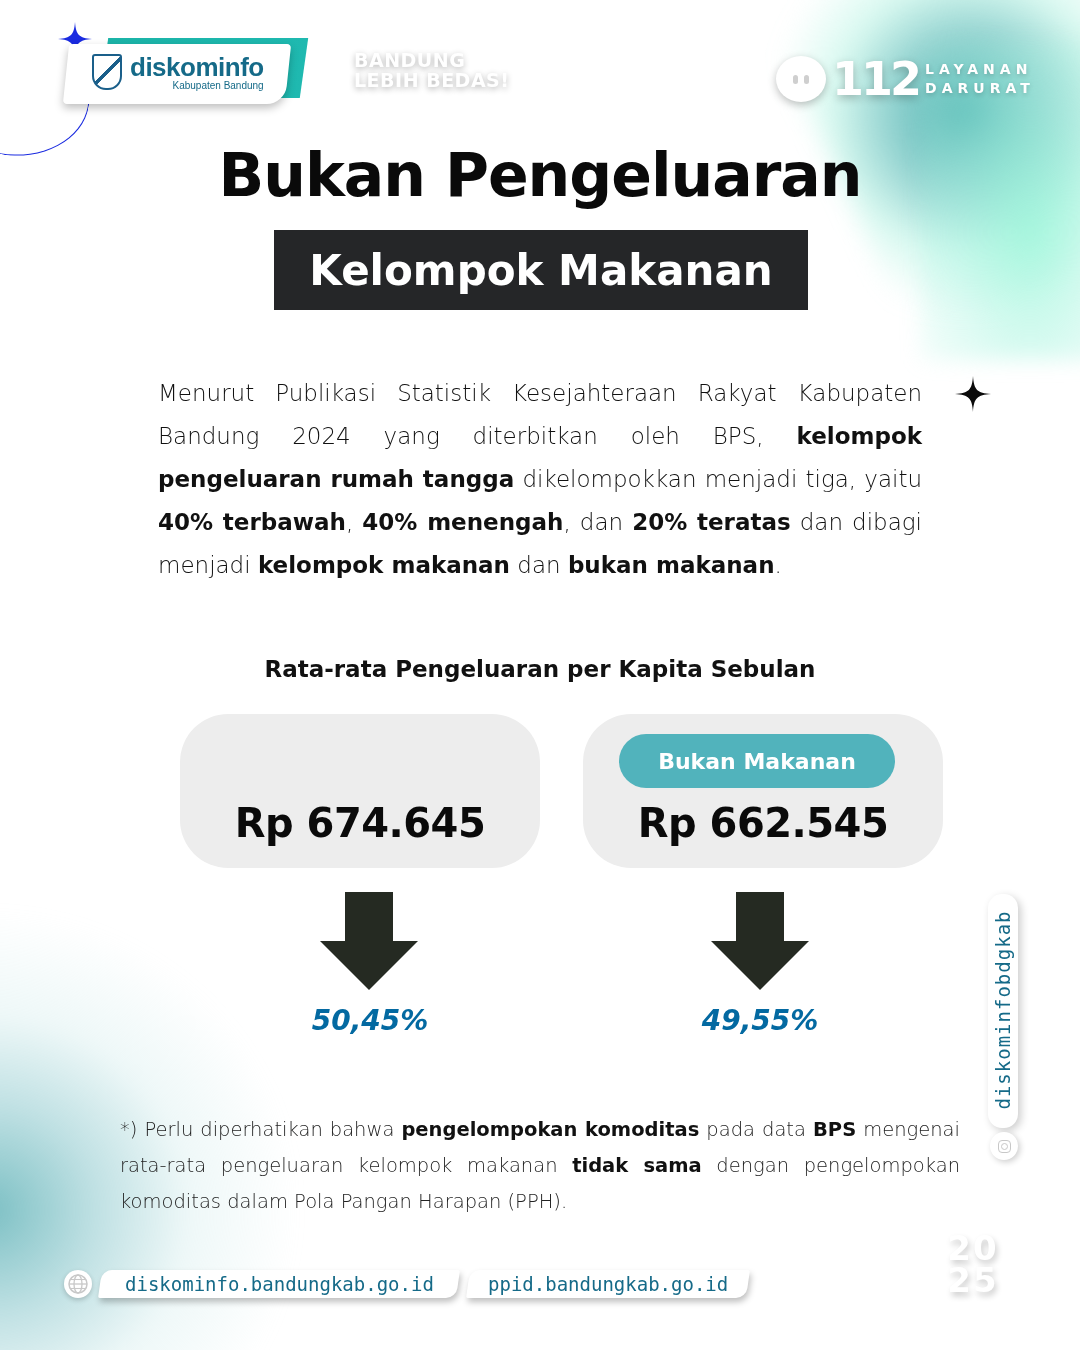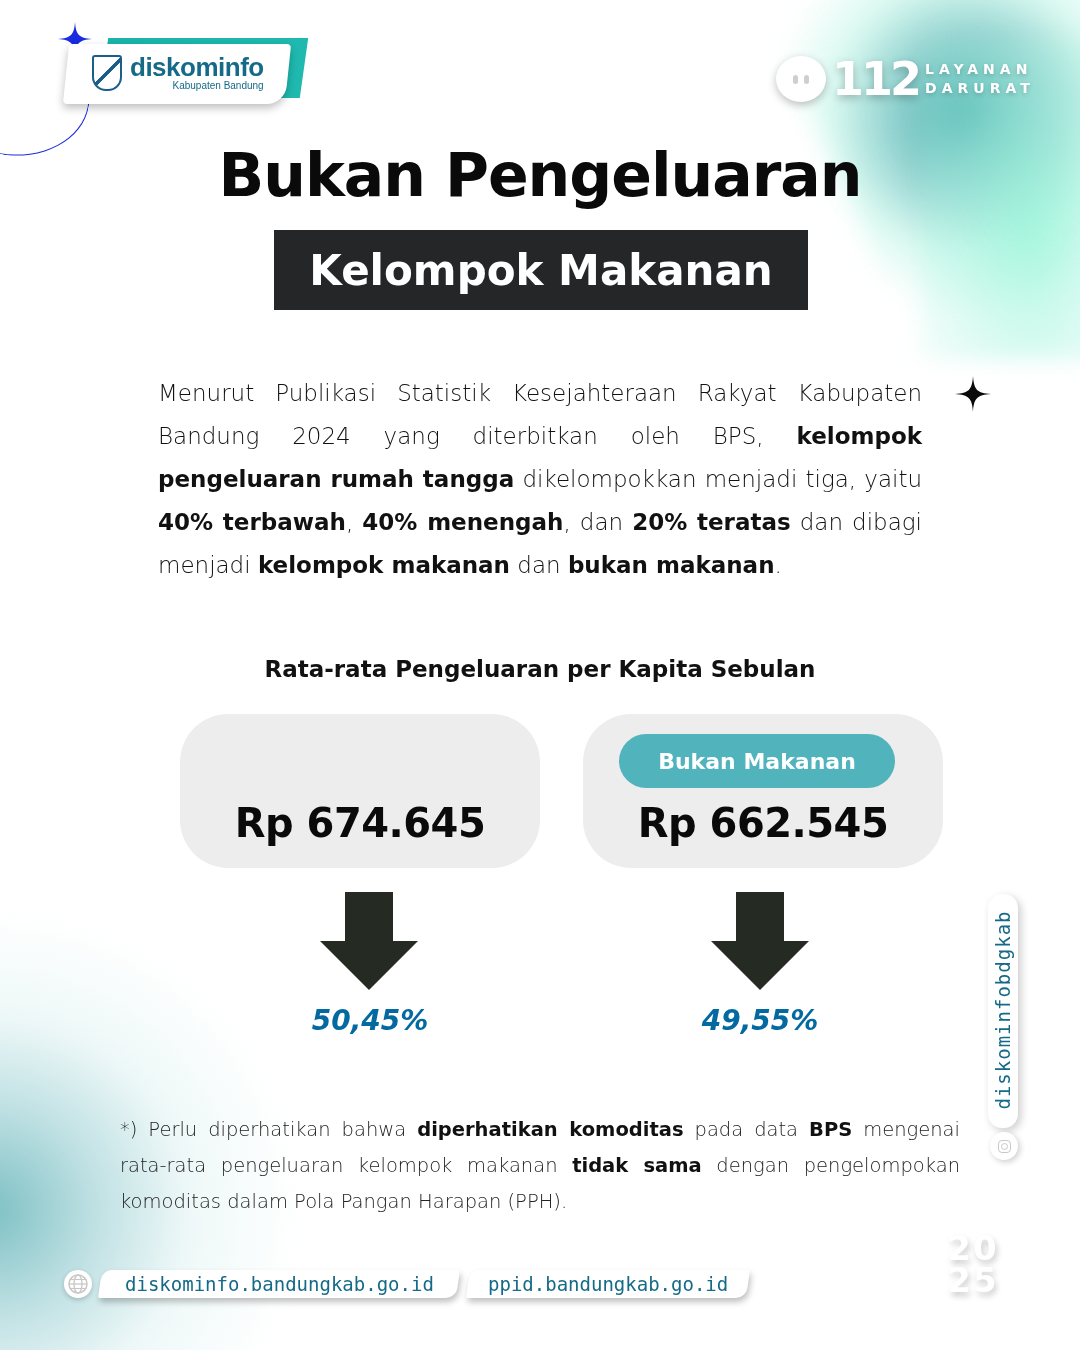--- a/index.html
+++ b/index.html
@@ -47,21 +47,21 @@
     background: linear-gradient(90deg, #1bb4a8, #1fb9b0);
     transform: skewX(-8deg);
   }
   .logo-card .white-front {
     position: absolute; left: 0; top: 6px; width: 222px; height: 60px;
     background: #fff; border-radius: 4px 4px 18px 4px;
     box-shadow: 0 4px 8px rgba(0,0,0,0.25);
     transform: skewX(-6deg);
   }
   .logo-content {
-    position: absolute; left: 26px; top: 16px; display: flex; align-items: flex-end; gap: 8px;
+    position: absolute; left: 26px; top: 16px; display: flex; align-items: flex-start; gap: 8px;
   }
   .shield {
     width: 30px; height: 36px; border: 2px solid #1a5f8a; border-radius: 3px 3px 14px 14px;
     background: linear-gradient(135deg, #fff 45%, #1a5f8a 45%, #1a5f8a 55%, #fff 55%);
   }
   .logo-text { display: flex; flex-direction: column; line-height: 1; }
   .logo-name { font-size: 26px; font-weight: bold; color: #156a88; letter-spacing: -0.5px; }
   .logo-sub { font-size: 10px; color: #156a88; text-align: right; margin-top: 1px; }
 
   .bedas {
@@ -233,20 +233,24 @@
     <div class="shield"></div>
     <div class="logo-text">
       <span class="logo-name">diskominfo</span>
       <span class="logo-sub">Kabupaten Bandung</span>
     </div>
   </div>
 </div>
 
 <div class="bedas">
   <div class="bedas-flag"></div>
+  <div class="bedas-text">
+    <div>BANDUNG</div>
+    <div>LEBIH BEDAS!</div>
+  </div>
 </div>
 
 <div class="hotline">
   <div class="hotline-icon">
       <span></span>
       <span></span>
     </div>
   <div class="hotline-num">112</div>
   <div class="hotline-label">
     <div>LAYANAN</div>
@@ -284,21 +288,21 @@
 
 <div class="percent left">50,45%</div>
 <div class="percent right">49,55%</div>
 
 <div class="ig-tab"></div>
 <div class="ig-text">diskominfobdgkab</div>
 <div class="ig-icon">
     <span></span>
   </div>
 
-<p class="note"><span>*) Perlu diperhatikan bahwa </span><b>diperhatikan komoditas</b><span> pada data </span><b>BPS</b><span> mengenai rata-rata pengeluaran kelompok makanan </span><b>tidak sama</b><span> dengan pengelompokan komoditas dalam Pola Pangan Harapan (PPH).</span></p>
+<p class="note"><span>*) Perlu diperhatikan bahwa </span><b>pengelompokan komoditas</b><span> pada data </span><b>BPS</b><span> mengenai rata-rata pengeluaran kelompok makanan </span><b>tidak sama</b><span> dengan pengelompokan komoditas dalam Pola Pangan Harapan (PPH).</span></p>
 
 <div class="globe">
   <svg viewBox="0 0 28 28">
     <circle cx="14" cy="14" r="9" fill="none" stroke="#c8c8c8" stroke-width="1.5"></circle>
     <ellipse cx="14" cy="14" rx="4" ry="9" fill="none" stroke="#c8c8c8" stroke-width="1.3"></ellipse>
     <line x1="5" y1="14" x2="23" y2="14" stroke="#c8c8c8" stroke-width="1.3"></line>
     <line x1="7" y1="9.5" x2="21" y2="9.5" stroke="#c8c8c8" stroke-width="1.1"></line>
     <line x1="7" y1="18.5" x2="21" y2="18.5" stroke="#c8c8c8" stroke-width="1.1"></line>
   </svg>
 </div>

